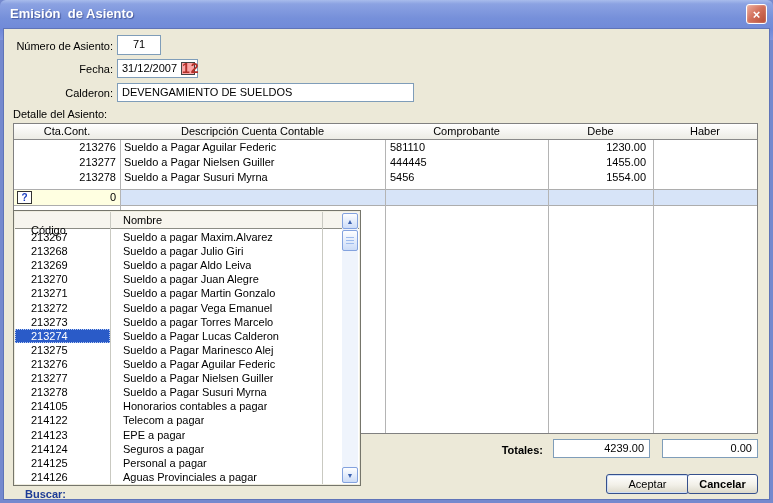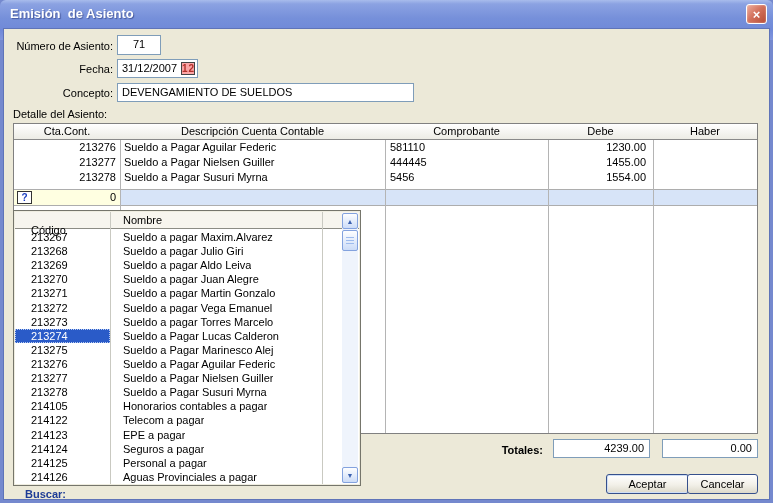--- a/index.html
+++ b/index.html
@@ -24,21 +24,21 @@
   }
   .close-btn span { color:#fff; font-weight:bold; font-size:13px; line-height:1; }
   .body-bg { position:absolute; left:3px; right:3px; top:28px; bottom:3px; background:#ECE9D8; border:1px solid #5F74B8; }
 
   .lbl { position:absolute; text-align:right; width:108px; left:5px; }
   .field { position:absolute; background:#fff; border:1px solid #7F9DB9; }
   .field .val { position:absolute; left:4px; top:2px; white-space:nowrap; }
   #numero-field .val { left:0; right:0; text-align:center; }
   .cal-icon {
     position:absolute; right:2px; top:2px; width:14px; height:13px; background:#fca5a5; border:1px solid #444;
-    color:#B2302A; font-size:10px; font-weight:bold; text-align:center; line-height:11px; letter-spacing:1px;
+    color:#B2302A; font-size:14px; font-weight:bold; text-align:center; line-height:11px; letter-spacing:1px;
     cursor:pointer;
   }
 
   
   .dgrid { position:absolute; left:13px; top:123px; width:745px; height:311px; background:#fff; border:1px solid #808080; z-index:1; }
   .t-head, .t-row { display:grid; grid-template-columns:106px 265px 163px 105px 1fr; height:15px; line-height:15px; position:relative; z-index:5; }
   .t-head { background:linear-gradient(180deg,#FFFFFF,#EDECE5); border-bottom:1px solid #8A8A8A; height:16px; line-height:15px; }
   .t-head div { text-align:center; overflow:hidden; white-space:nowrap; }
   .t-cell { overflow:hidden; white-space:nowrap; }
   .t-cell.cta  { text-align:right; padding-right:4px; }
@@ -61,21 +61,21 @@
   .tot-box { position:absolute; top:439px; height:19px; background:#fff; border:1px solid #7F9DB9; }
   .tot-box .val { position:absolute; right:5px; top:2px; }
   #tot-debe { left:553px; width:97px; }
   #tot-haber { left:662px; width:96px; }
   .xp-btn {
     position:absolute; top:474px; height:20px; border:1px solid #36508C; border-radius:3px;
     background:linear-gradient(180deg,#FFFFFF 0%,#F2F0E8 55%,#DCD9CB 100%);
     font-family:"Liberation Sans",sans-serif; font-size:11px; color:#000; cursor:pointer;
   }
   #btn-aceptar { left:606px; width:83px; box-shadow:inset 0 0 0 1px #CEDEF6; }
-  #btn-cancelar { left:687px; width:71px; }
+  #btn-cancelar { left:687px; width:71px;font-weight:bold; }
 
   
   .popup { position:absolute; left:13px; top:210px; width:348px; height:276px; background:#fff;
            border:1px solid #75756B; box-shadow:inset 0 0 0 1px #EFEDE0; z-index:10; }
   .lk-header { position:absolute; left:1px; right:1px; top:1px; height:17px; background:#F7F5EE;
                border-bottom:1px solid #8C8C84; display:flex; align-items:center; z-index:11; }
   .lk-h-codigo { width:95px; padding-left:16px;margin-top:20px; }
   .lk-h-nombre { padding-left:13px; }
   .lk-list { position:absolute; left:1px; right:1px; top:19px; bottom:1px; display:flex; flex-direction:column; z-index:11; }
   .lk-row { flex:1; display:flex; align-items:center; cursor:default; }
@@ -112,21 +112,21 @@
   <div class="field" id="numero-field" style="left:117px; top:35px; width:44px; height:20px;">
     <span class="val">71</span>
   </div>
 
   <div class="lbl" style="top:63px;">Fecha:</div>
   <div class="field" style="left:117px; top:59px; width:81px; height:19px;">
     <span class="val">31/12/2007</span>
     <span class="cal-icon">12</span>
   </div>
 
-  <div class="lbl" style="top:87px;">Concepto:</div>
+  <div class="lbl" style="top:87px;">Calderon:</div>
   <div class="field" style="left:117px; top:83px; width:297px; height:19px;">
     <span class="val">DEVENGAMIENTO DE SUELDOS</span>
   </div>
 
   <div style="position:absolute; left:13px; top:108px;">Detalle del Asiento:</div>
 
   <div class="dgrid">
     <div class="t-head">
       <div>Cta.Cont.</div>
       <div>Descripción Cuenta Contable</div>

